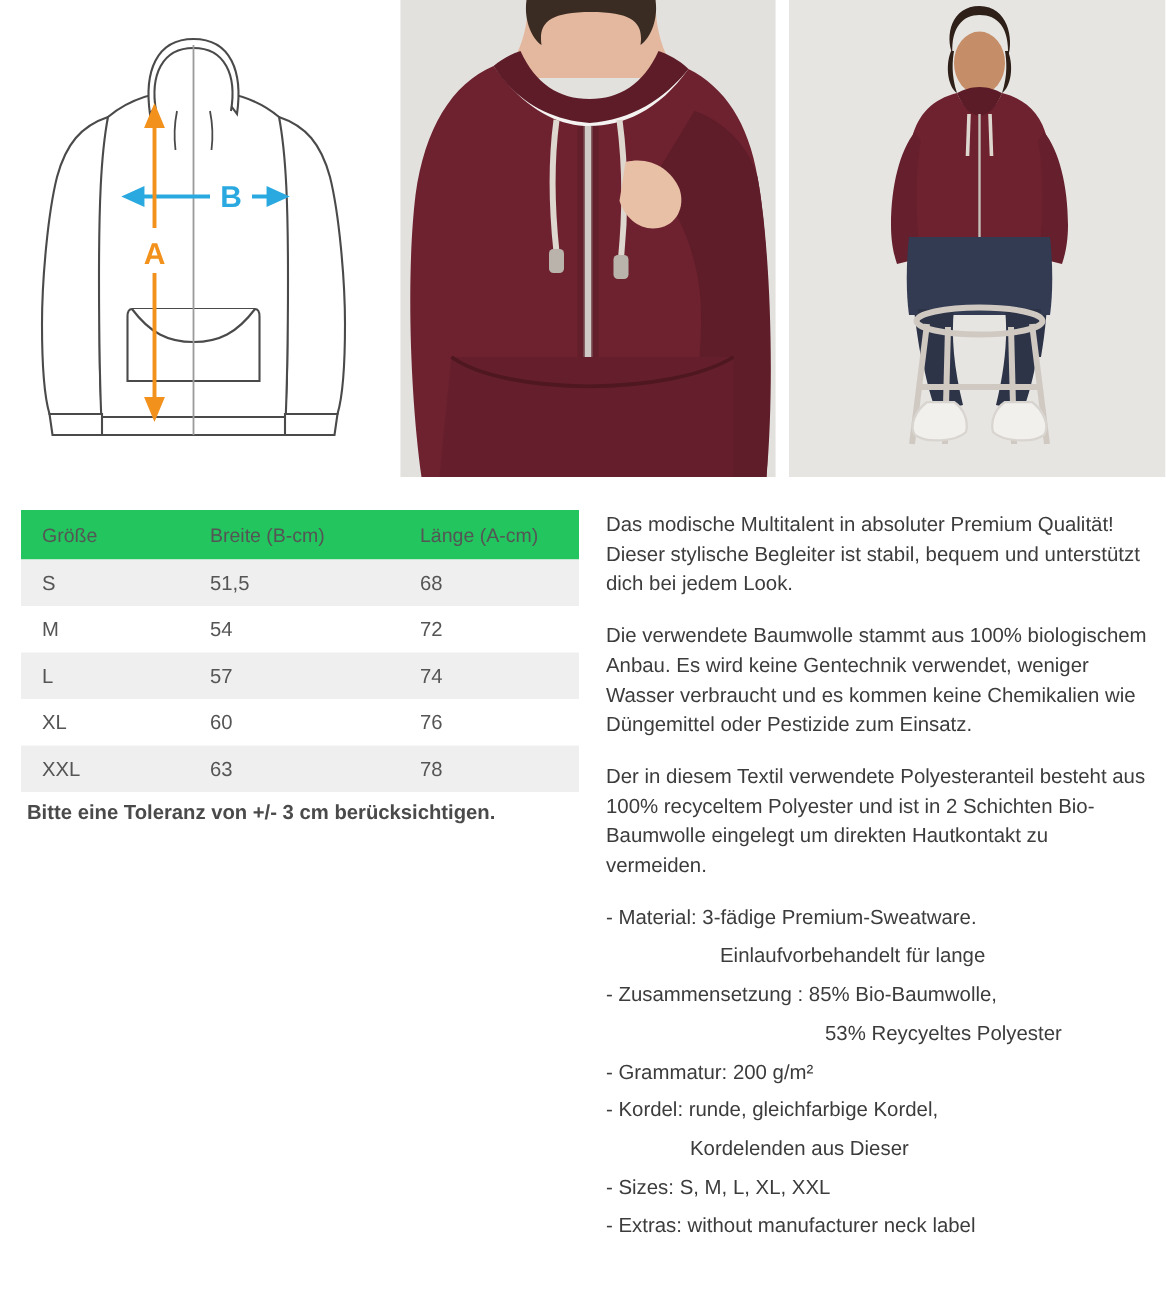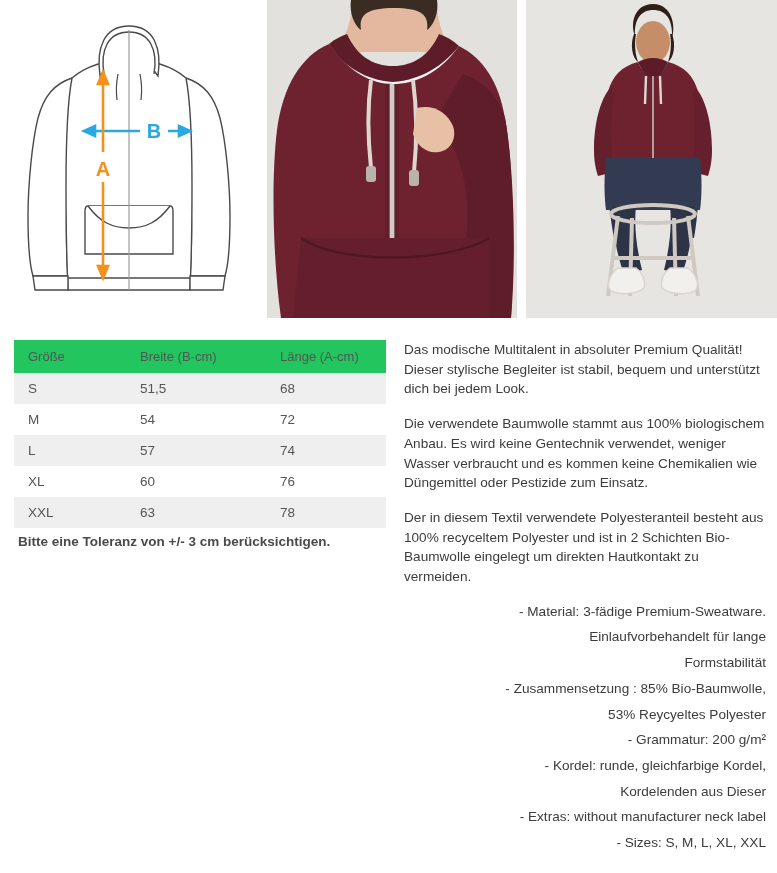--- a/index.html
+++ b/index.html
@@ -81,21 +81,21 @@
   .desc {
     position: absolute;
     left: 404px;
     top: 340px;
     width: 362px;
     font-size: 13.6px;
     line-height: 1.45;
     color: #3c3c3c;
   }
   .desc p { margin: 0 0 15px 0; }
-  .specs { margin-top: 4px; text-align: right; }
+  .specs { margin-top: 4px; }
   .spec-line { margin: 0 0 6px 0; }
   .spec-cont { margin: 0 0 6px 0; padding-left: 76px; }
   .spec-cont.wide { padding-left: 146px; }
   .spec-cont.mid { padding-left: 56px; }
 
   
   svg { display: block; }
 </style>
 </head>
 <body>
@@ -268,24 +268,23 @@
   <div class="tolerance">Bitte eine Toleranz von +/- 3 cm berücksichtigen.</div>
 
   <div class="desc">
     <p>Das modische Multitalent in absoluter Premium Qualität! Dieser stylische Begleiter ist stabil, bequem und unterstützt dich bei jedem Look.</p>
     <p>Die verwendete Baumwolle stammt aus 100% biologischem Anbau. Es wird keine Gentechnik verwendet, weniger Wasser verbraucht und es kommen keine Chemikalien wie Düngemittel oder Pestizide zum Einsatz.</p>
     <p>Der in diesem Textil verwendete Polyesteranteil besteht aus 100% recyceltem Polyester und ist in 2 Schichten Bio-Baumwolle eingelegt um direkten Hautkontakt zu vermeiden.</p>
 
     <div class="specs">
       <div class="spec-line">- Material: 3-fädige Premium-Sweatware.</div>
       <div class="spec-cont">Einlaufvorbehandelt für lange</div>
-      <div class="spec-cont">Formstabilität</div>
       <div class="spec-line">- Zusammensetzung : 85% Bio-Baumwolle,</div>
       <div class="spec-cont wide">53% Reycyeltes Polyester</div>
       <div class="spec-line">- Grammatur: 200 g/m²</div>
       <div class="spec-line">- Kordel: runde, gleichfarbige Kordel,</div>
       <div class="spec-cont mid">Kordelenden aus Dieser</div>
+      <div class="spec-line">- Sizes: S, M, L, XL, XXL</div>
       <div class="spec-line">- Extras: without manufacturer neck label</div>
-      <div class="spec-line">- Sizes: S, M, L, XL, XXL</div>
     </div>
   </div>
 
 </div>
 
 </body></html>

